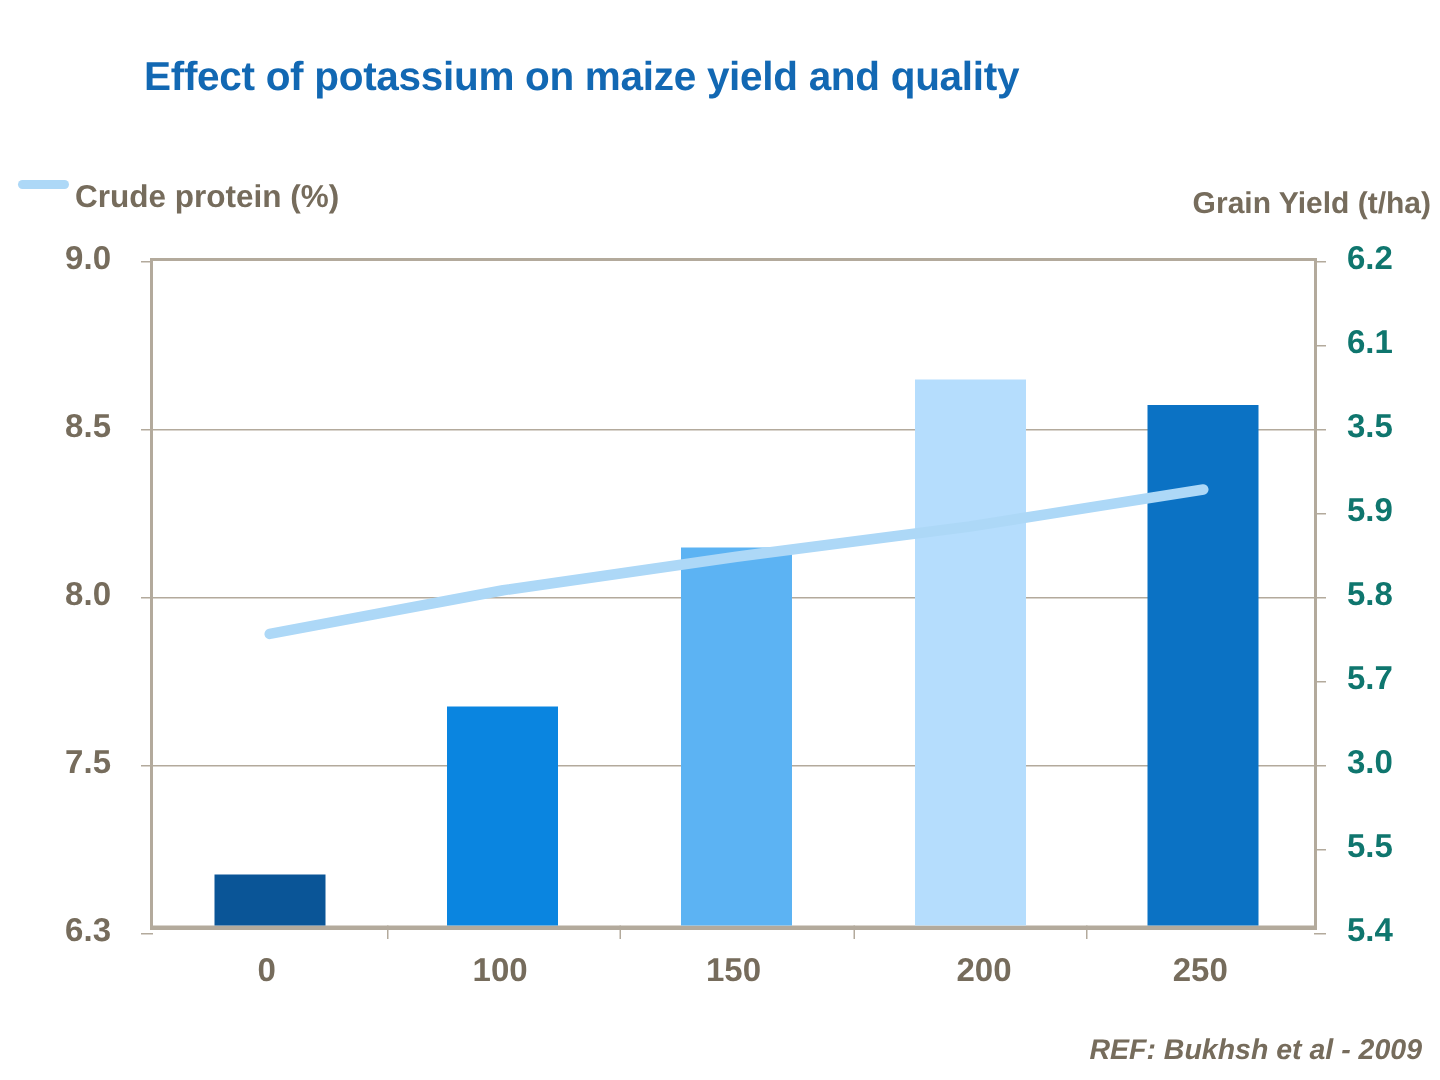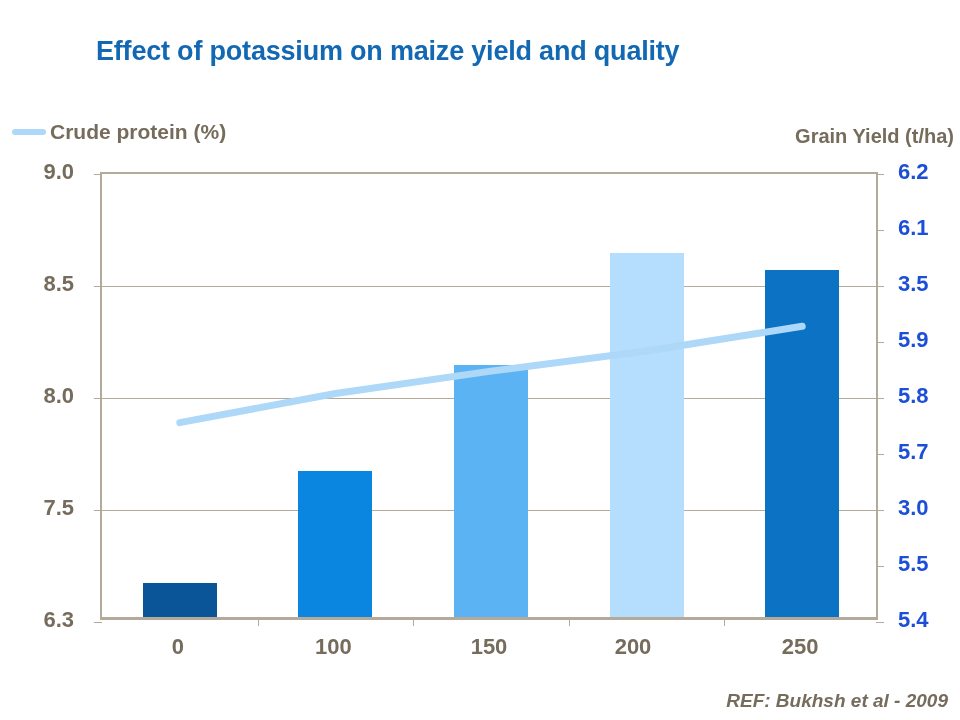--- a/index.html
+++ b/index.html
@@ -13,21 +13,21 @@
   
   .chart-title{
     position:absolute;left:96px;top:36px;
     font-size:27px;font-weight:bold;color:#1268B3;
     letter-spacing:-0.2px;white-space:nowrap;
   }
 
   
   .legend{
     position:absolute;left:12px;top:120px;
-    display:flex;align-items:center;gap:4px;
+    display:flex;gap:4px;
   }
   .legend-swatch{
     width:34px;height:6px;border-radius:3px;background:#ADD8F7;display:block;
   }
   .legend-label{
     font-size:21px;font-weight:bold;color:#766C5C;white-space:nowrap;
   }
 
   
   .sec-axis-title{
@@ -60,21 +60,21 @@
   }
 
   
   .ylabel-left{
     position:absolute;right:886px;
     font-size:22px;font-weight:bold;color:#766C5C;
     text-align:right;transform:translateY(-50%);white-space:nowrap;
   }
   .ylabel-right{
     position:absolute;left:898px;
-    font-size:22px;font-weight:bold;color:#1d4ed8;
+    font-size:22px;font-weight:bold;color:#0f766e;
     text-align:left;transform:translateY(-50%);white-space:nowrap;
   }
   .xlabel{
     position:absolute;top:634px;
     font-size:22px;font-weight:bold;color:#766C5C;
     transform:translateX(-50%);white-space:nowrap;
   }
   .xaxis-title{
     position:absolute;left:0;right:0;top:666px;text-align:center;
     font-size:21px;font-weight:bold;color:#766C5C;
@@ -161,19 +161,19 @@
       <div class="ylabel-right" style="top: 396px;">5.8</div>
       <div class="ylabel-right" style="top: 340px;">5.9</div>
       <div class="ylabel-right" style="top: 284px;">3.5</div>
       <div class="ylabel-right" style="top: 228px;">6.1</div>
       <div class="ylabel-right" style="top: 172px;">6.2</div>
     </div>
   <div id="x-labels">
       <div class="xlabel" style="left: 177.8px;">0</div>
       <div class="xlabel" style="left: 333.4px;">100</div>
       <div class="xlabel" style="left: 489px;">150</div>
-      <div class="xlabel" style="left: 633px;">200</div>
+      <div class="xlabel" style="left: 656px;">200</div>
       <div class="xlabel" style="left: 800.2px;">250</div>
     </div>
 
 
   <div class="ref-note">REF:  Bukhsh et al - 2009</div>
 </div>
 
 </body></html>

